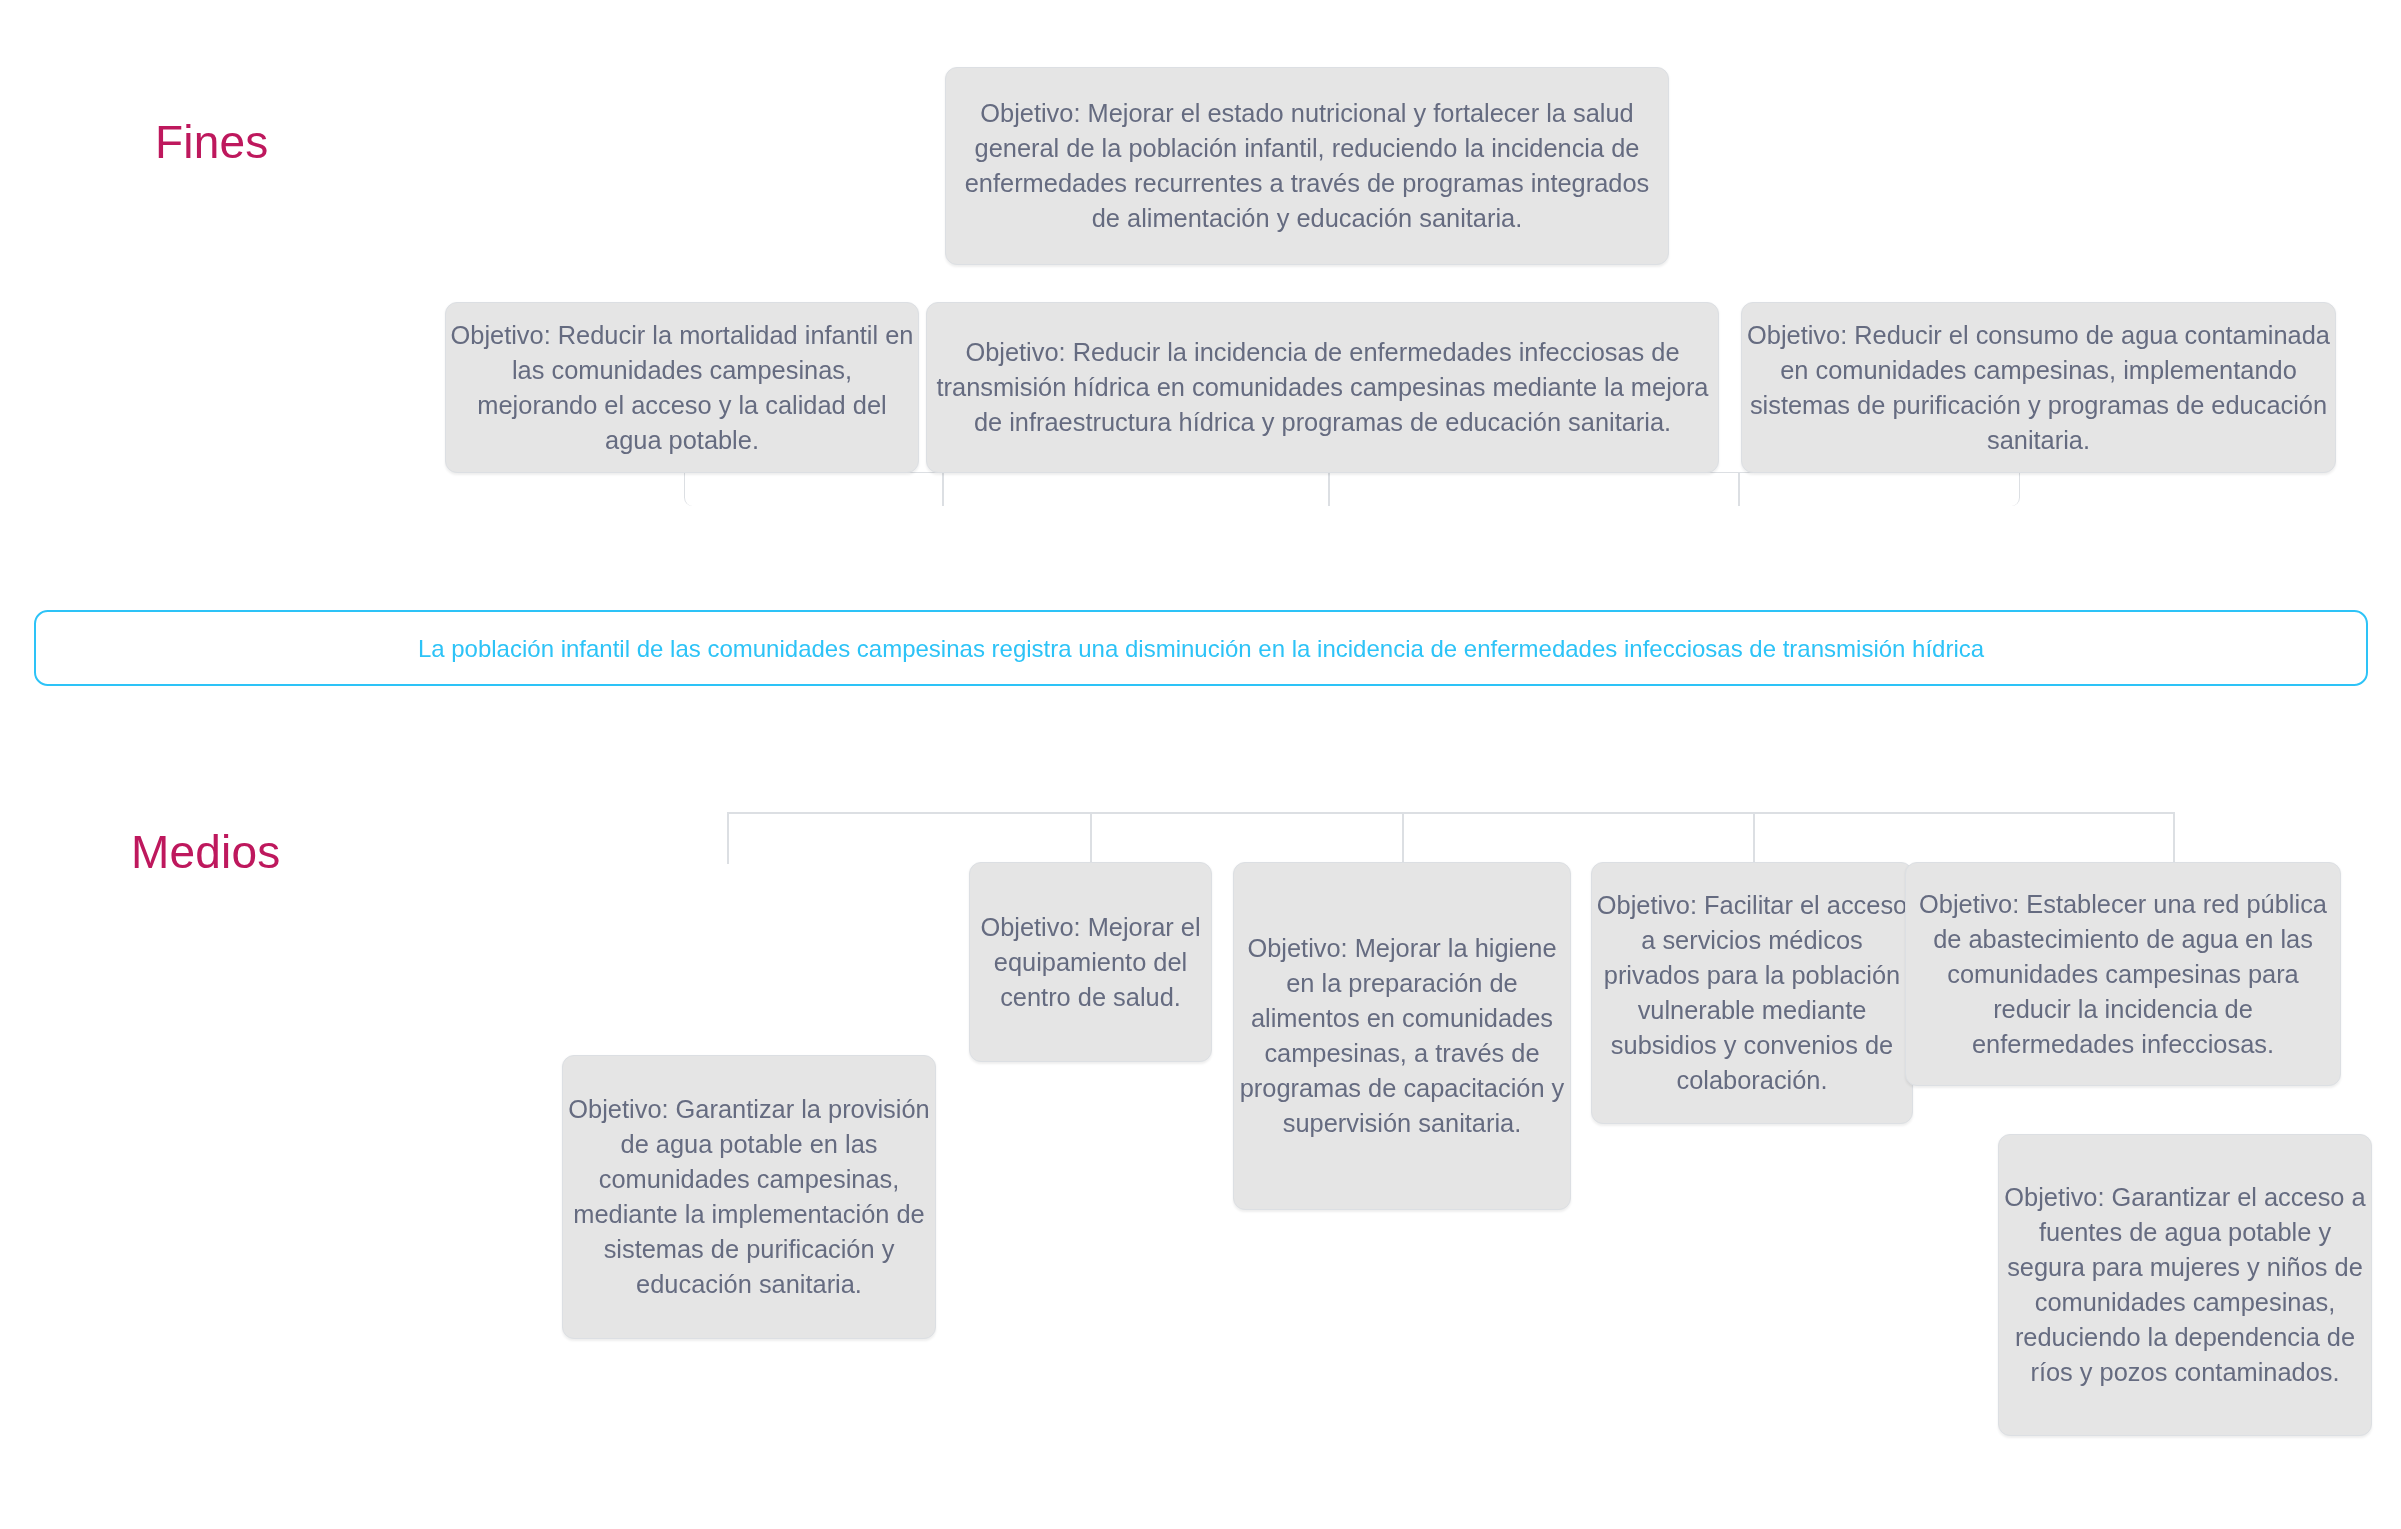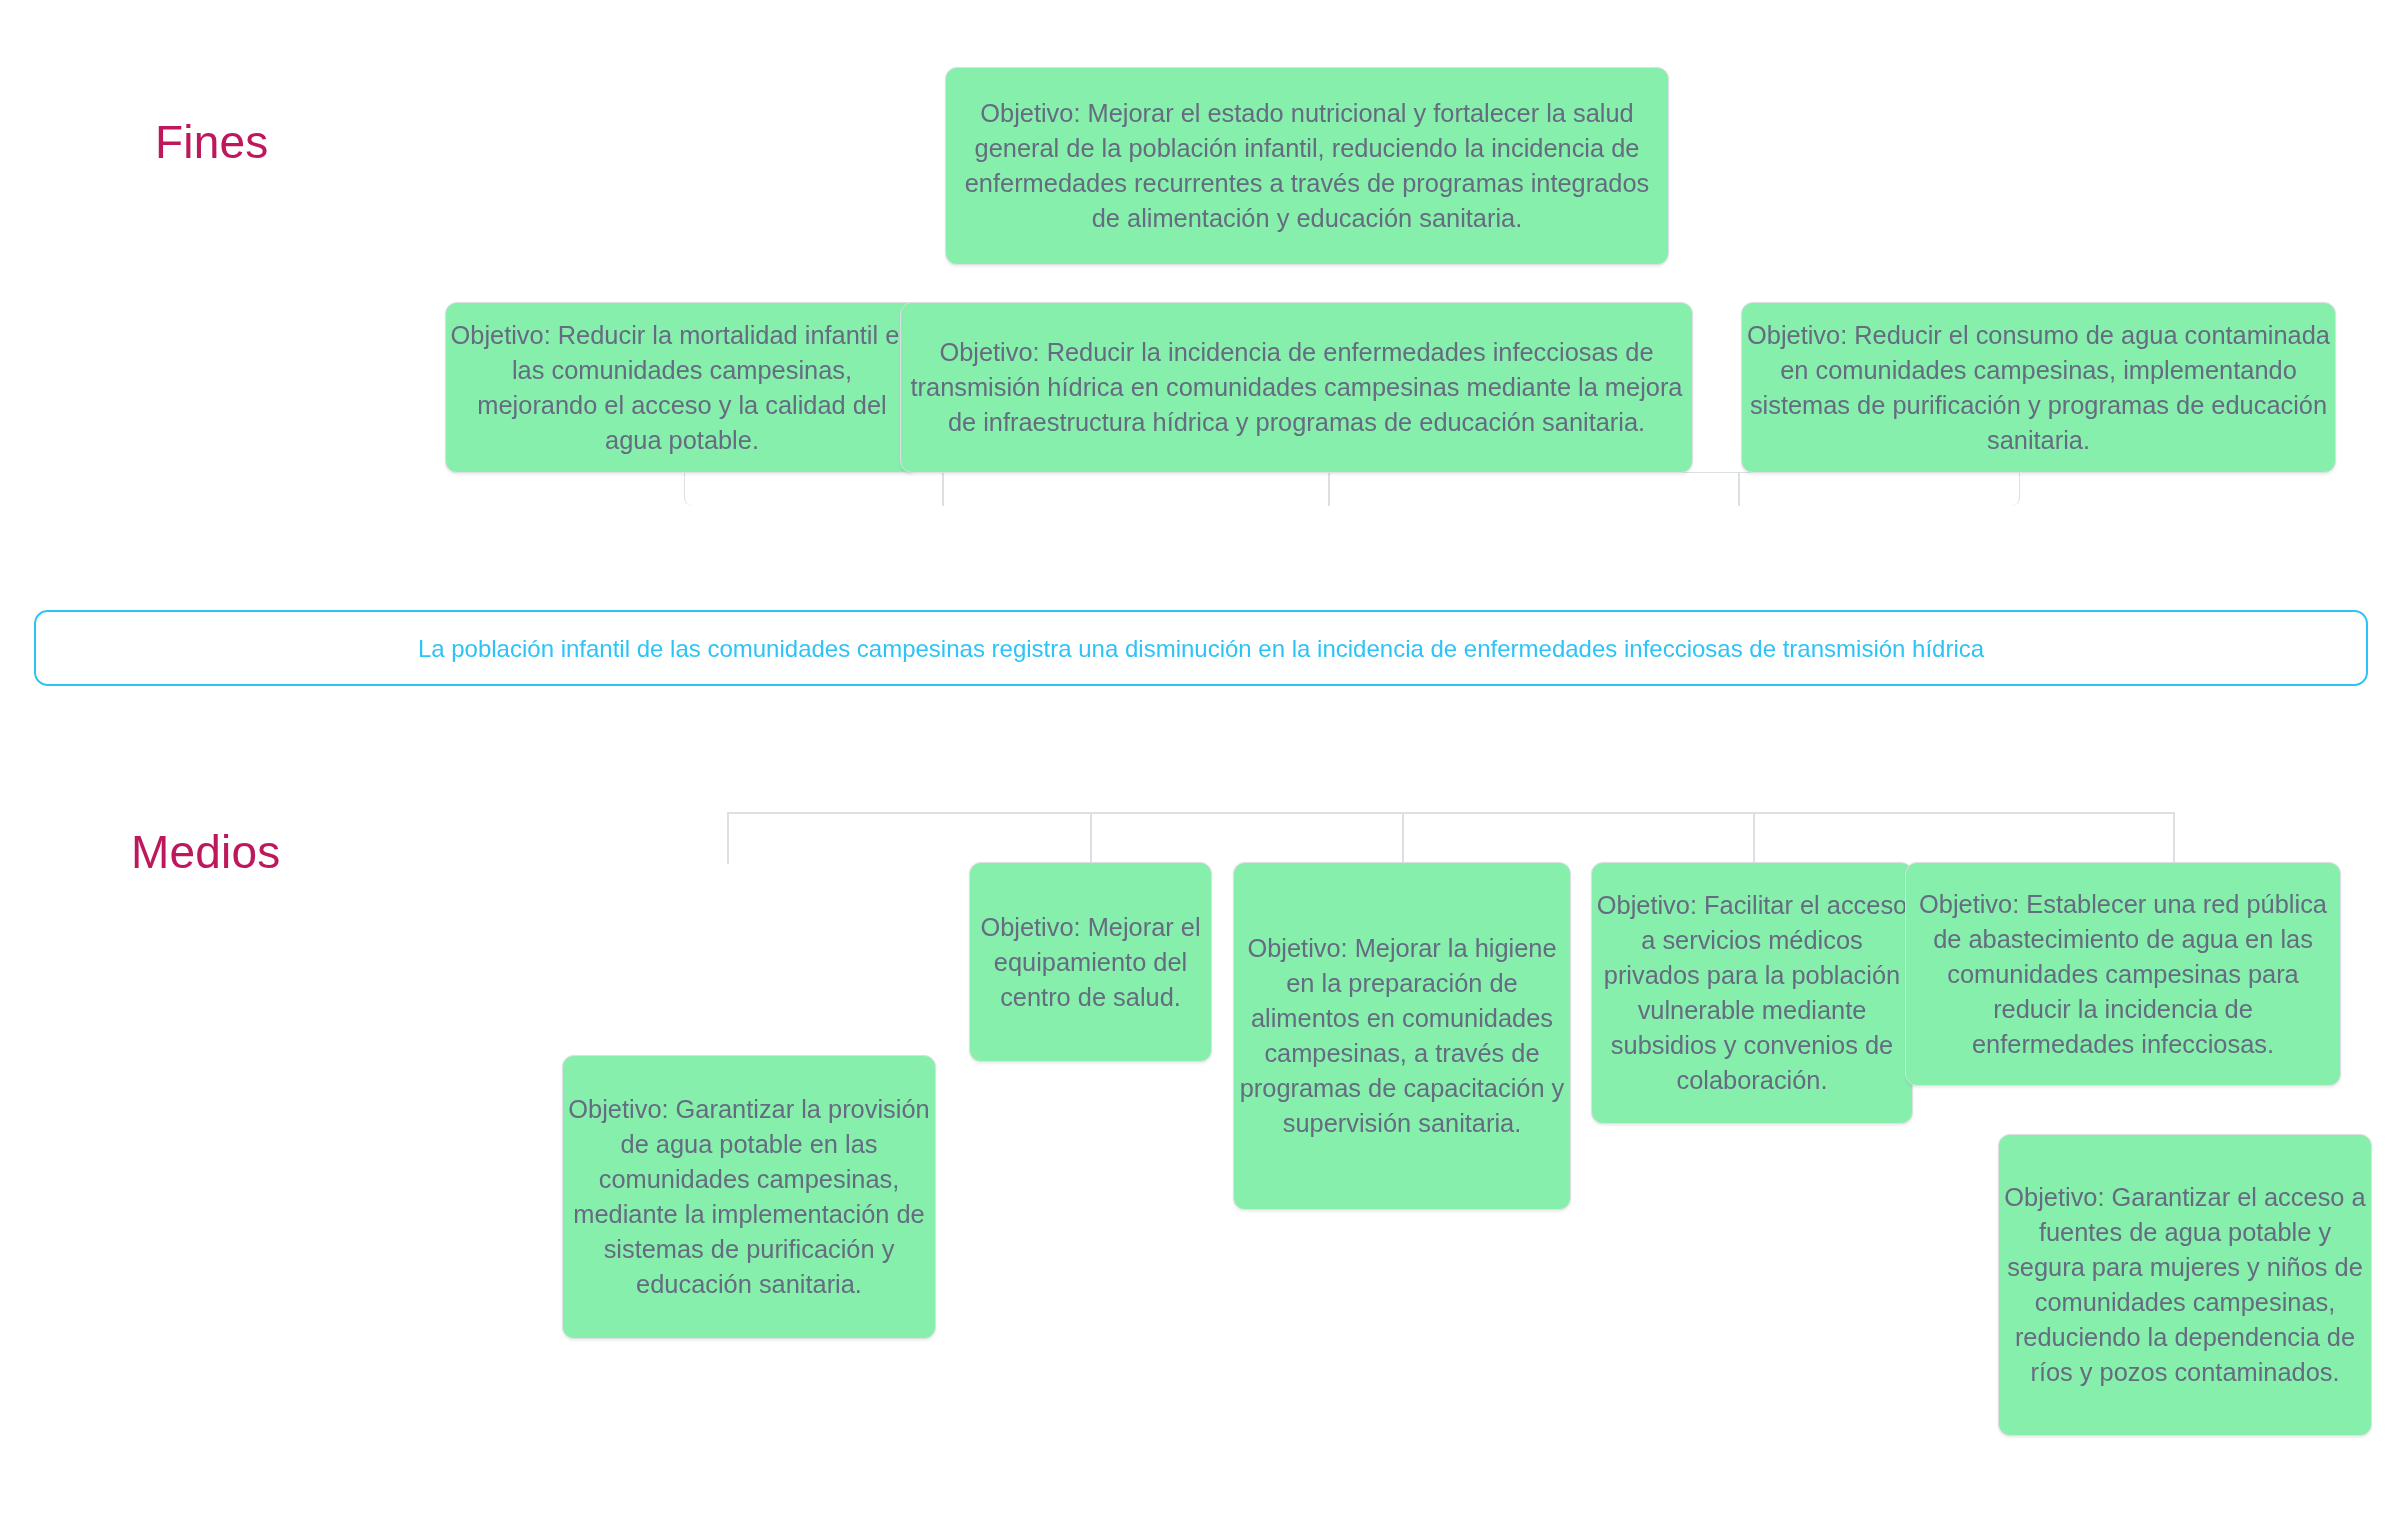--- a/index.html
+++ b/index.html
@@ -32,21 +32,21 @@
     white-space: nowrap;
     margin-top: 43px;
   }
   #heading-fines  { left: 155px; top: 72px; }
   #heading-medios { left: 131px; top: 782px; }
 
   
   .obj-card {
     position: absolute;
     box-sizing: border-box;
-    background: #86efac;
+    background: #e5e5e5;
     border: 1.7px solid #dcdfe3;
     border-radius: 12px;
     box-shadow: 0 1.7px 2.6px rgba(0,0,0,0.07);
     color: #656b80;
     font-size: 25.4px;
     line-height: 35px;
     text-align: center;
     display: flex;
     align-items: center;
     justify-content: center;
@@ -97,21 +97,21 @@
 <body>
 
 <div class="canvas">
 
   <div class="section-heading" id="heading-fines">Fines</div>
 
   <div class="obj-card" style="left:945px; top:67px; width:724px; height:198px;">Objetivo: Mejorar el estado nutricional y fortalecer la salud general de la población infantil, reduciendo la incidencia de enfermedades recurrentes a través de programas integrados de alimentación y educación sanitaria.</div>
 
   <div class="obj-card" style="left:445px; top:302px; width:474px; height:171px;">Objetivo: Reducir la mortalidad infantil en las comunidades campesinas, mejorando el acceso y la calidad del agua potable.</div>
 
-  <div class="obj-card" style="left:900px; top:302px; width:793px; height:171px;">Objetivo: Reducir la incidencia de enfermedades infecciosas de transmisión hídrica en comunidades campesinas mediante la mejora de infraestructura hídrica y programas de educación sanitaria.</div>
+  <div class="obj-card" style="left:926px; top:302px; width:793px; height:171px;">Objetivo: Reducir la incidencia de enfermedades infecciosas de transmisión hídrica en comunidades campesinas mediante la mejora de infraestructura hídrica y programas de educación sanitaria.</div>
 
   <div class="obj-card" style="left:1741px; top:302px; width:595px; height:171px;">Objetivo: Reducir el consumo de agua contaminada en comunidades campesinas, implementando sistemas de purificación y programas de educación sanitaria.</div>
 
   <div class="conn-box-down" style="left:684px; top:472px; width:1336px; height:34px; border-radius:0 0 8.6px 8.6px;"></div>
   <div class="conn conn-v" style="left:942px; top:472px; height:34px;"></div>
   <div class="conn conn-v" style="left:1328px; top:472px; height:34px;"></div>
   <div class="conn conn-v" style="left:1738px; top:472px; height:34px;"></div>
 
   <div id="core-statement">La población infantil de las comunidades campesinas registra una disminución en la incidencia de enfermedades infecciosas de transmisión hídrica</div>
 

